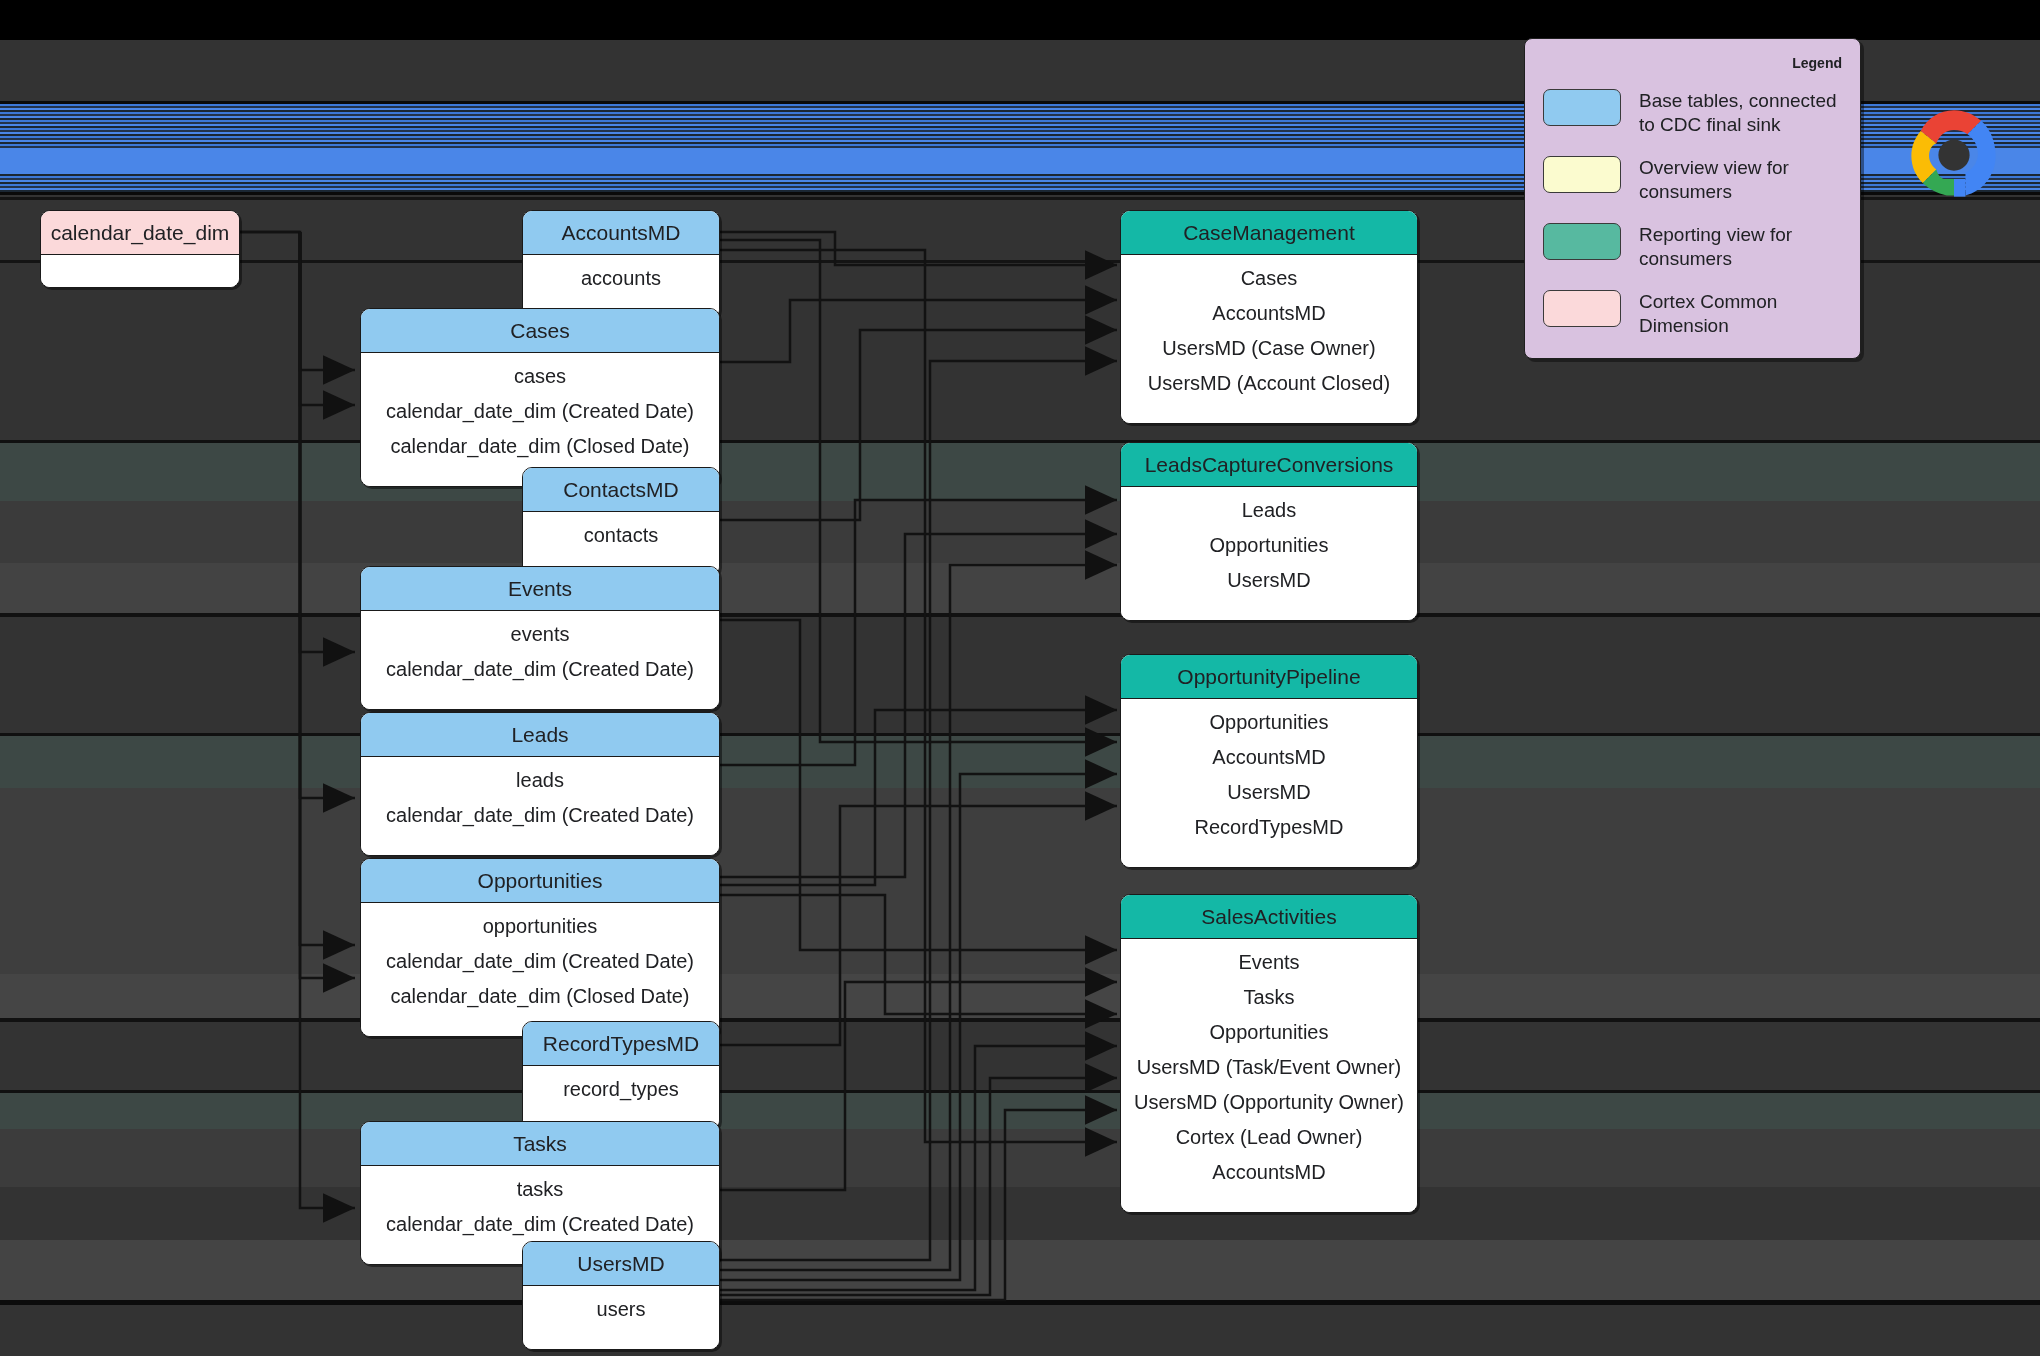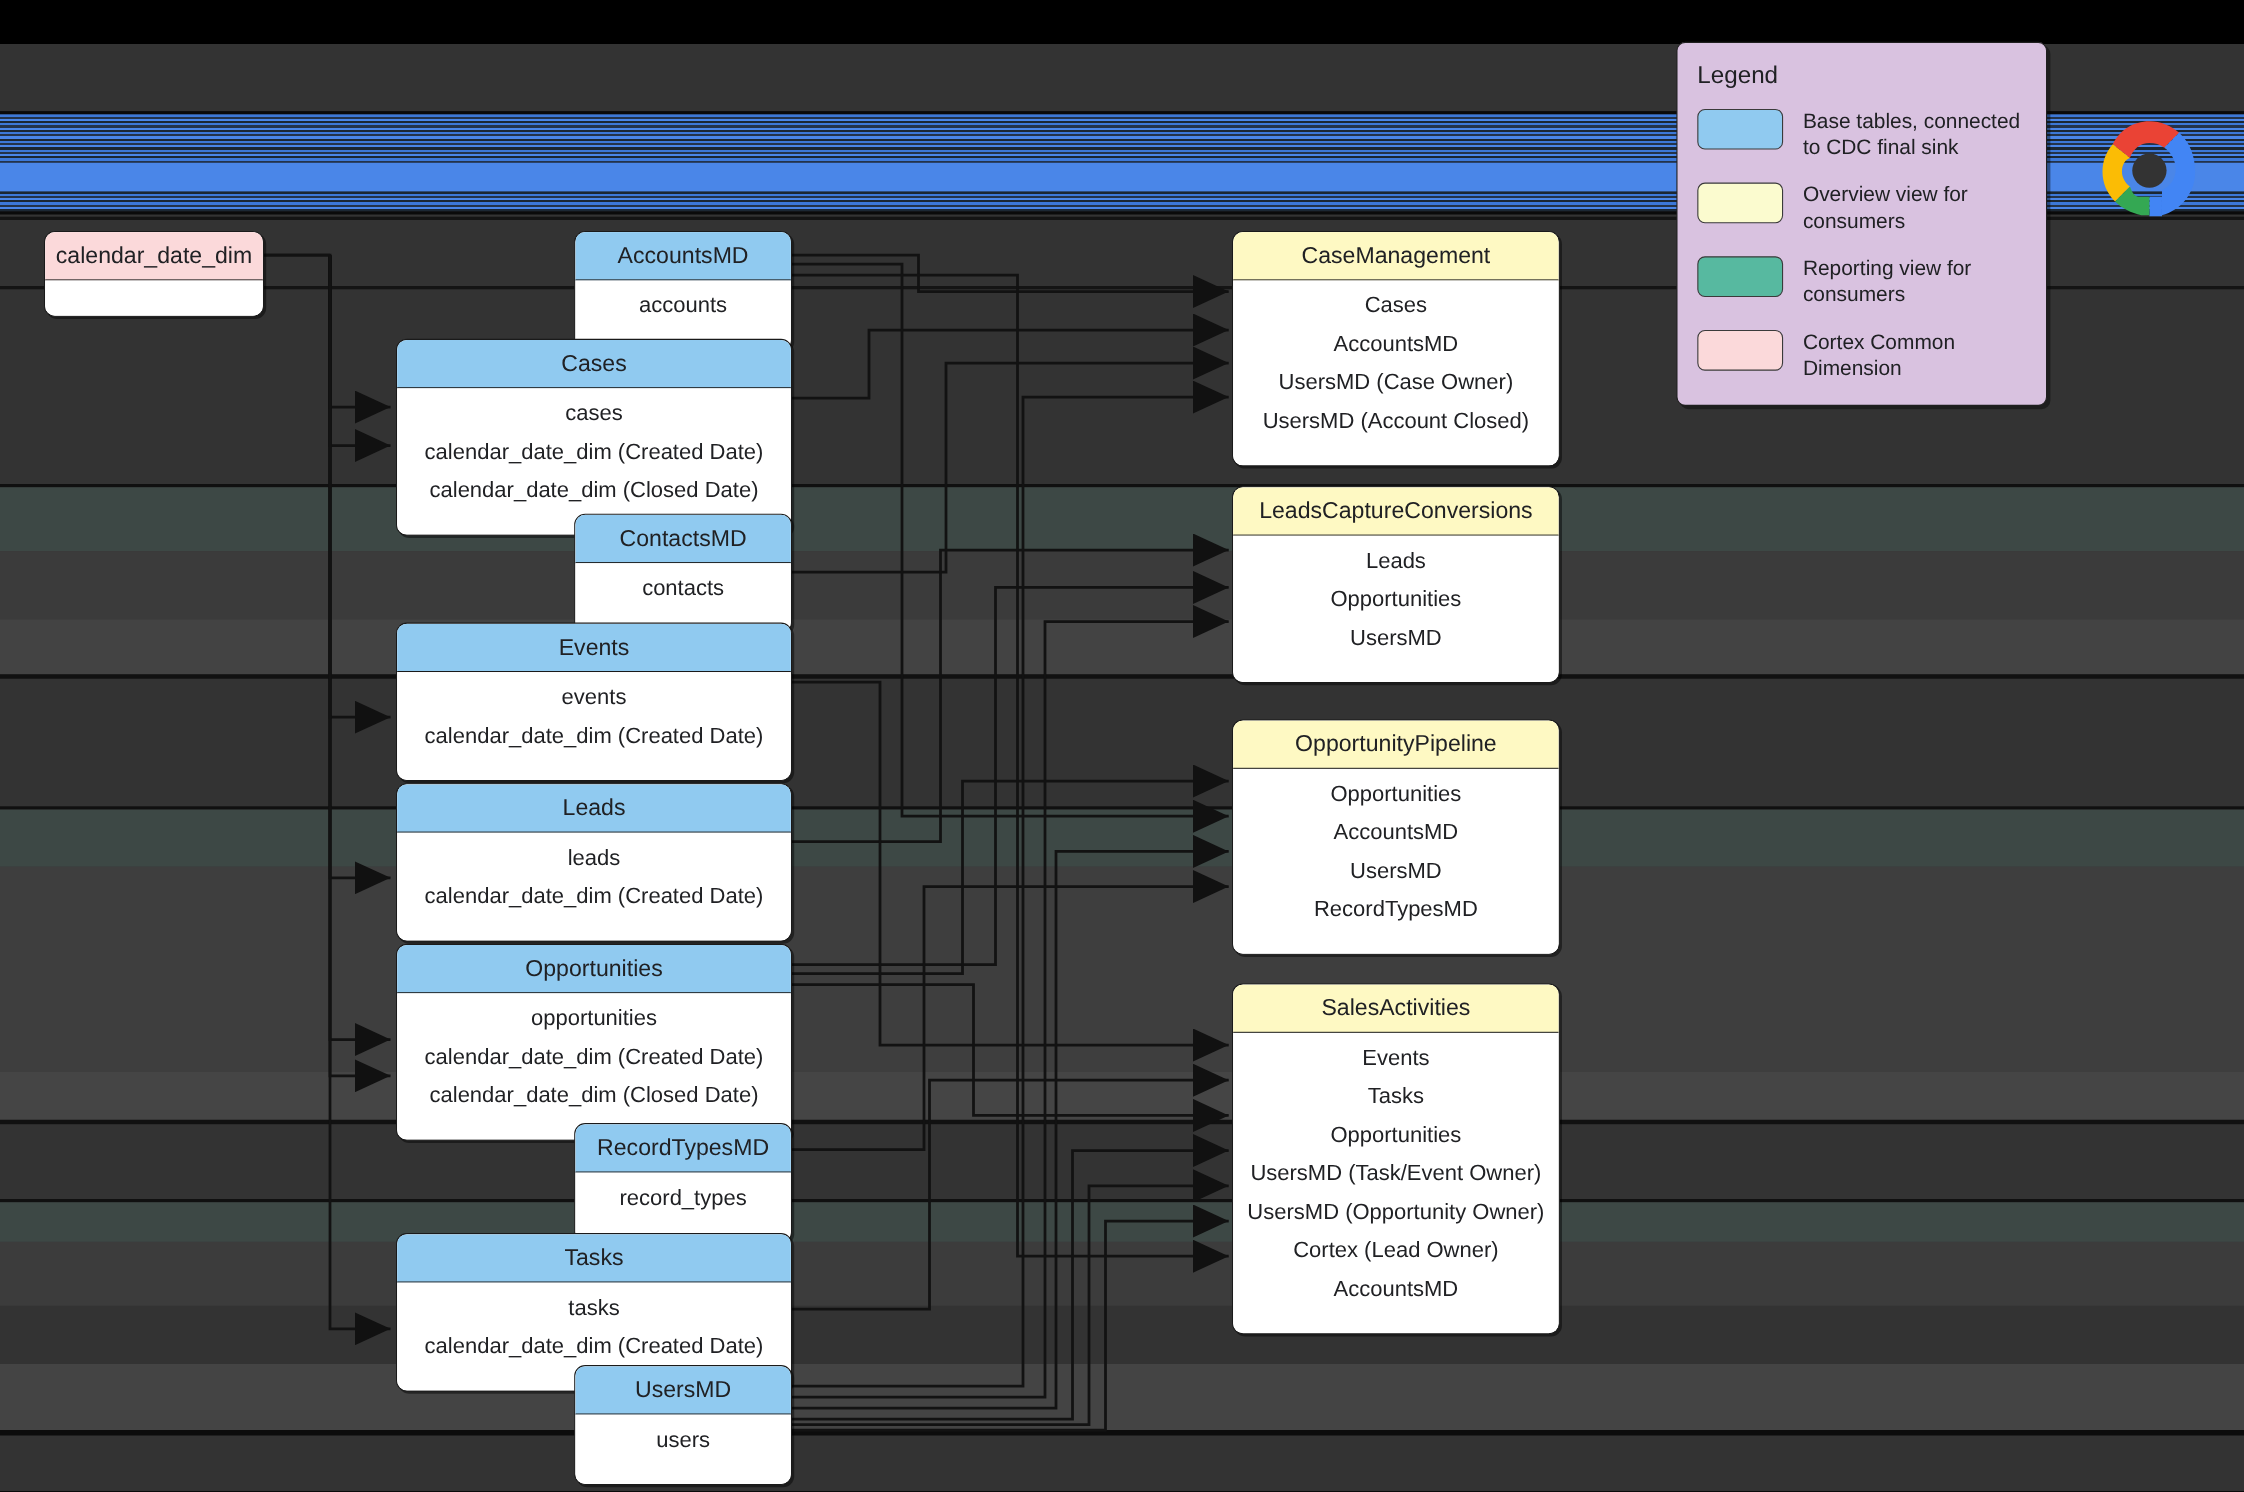--- a/index.html
+++ b/index.html
@@ -84,21 +84,21 @@
   }
   .box-header {
     text-align: center;
     font-size: 21px;
     color: #202124;
     padding: 11px 8px 10px 8px;
     border-bottom: 1px solid #1a1a1a;
     line-height: 1.05;
   }
   .box-header.blue   { background: #90caf0; }
-  .box-header.teal   { background: #fef9c3; }
+  .box-header.teal   { background: #14b8a6; }
   .box-header.pink   { background: #fbd9da; text-align: center; }
   .box-body {
     padding: 6px 10px 22px 10px;
     background: #ffffff;
   }
   .box-row {
     text-align: center;
     font-size: 20px;
     color: #202124;
     padding: 6px 2px;
@@ -117,23 +117,23 @@
     top: 38px;
     width: 337px;
     background: #d9c2e0;
     border: 1px solid #1f1f1f;
     border-radius: 8px;
     box-sizing: border-box;
     padding: 16px 18px 20px 18px;
     box-shadow: 3px 3px 0 rgba(0,0,0,0.4);
   }
   .legend-title {
-    text-align: left;
-    font-size: 22px;
-    font-weight: normal;
+    text-align: right;
+    font-size: 14px;
+    font-weight: bold;
     color: #202124;
     margin-bottom: 18px;
   }
   .legend-row {
     display: flex;
     align-items: flex-start;
     margin-bottom: 19px;
   }
   .legend-row:last-child { margin-bottom: 0; }
   .legend-swatch {

